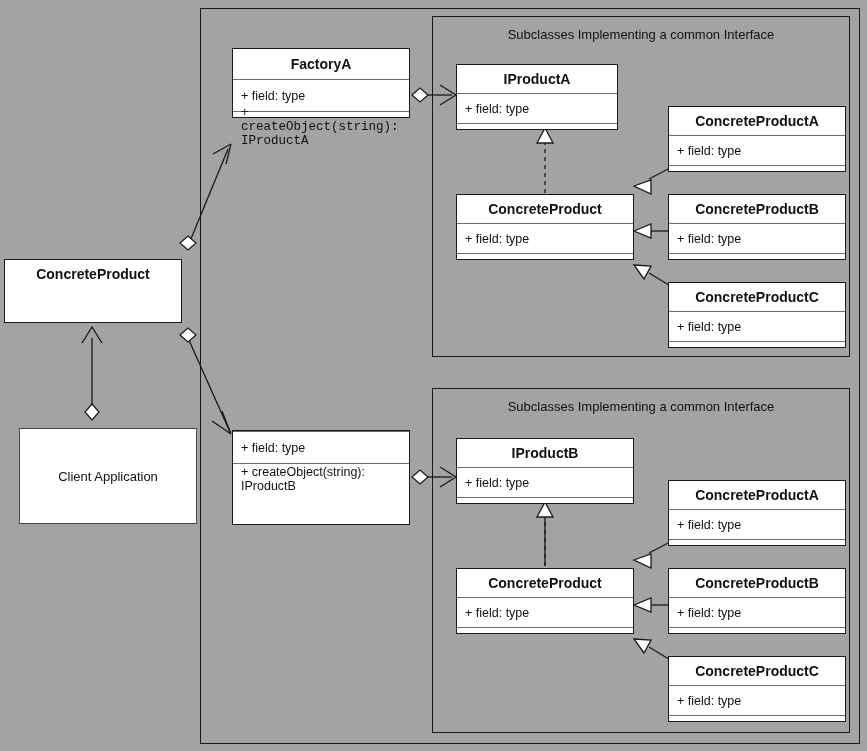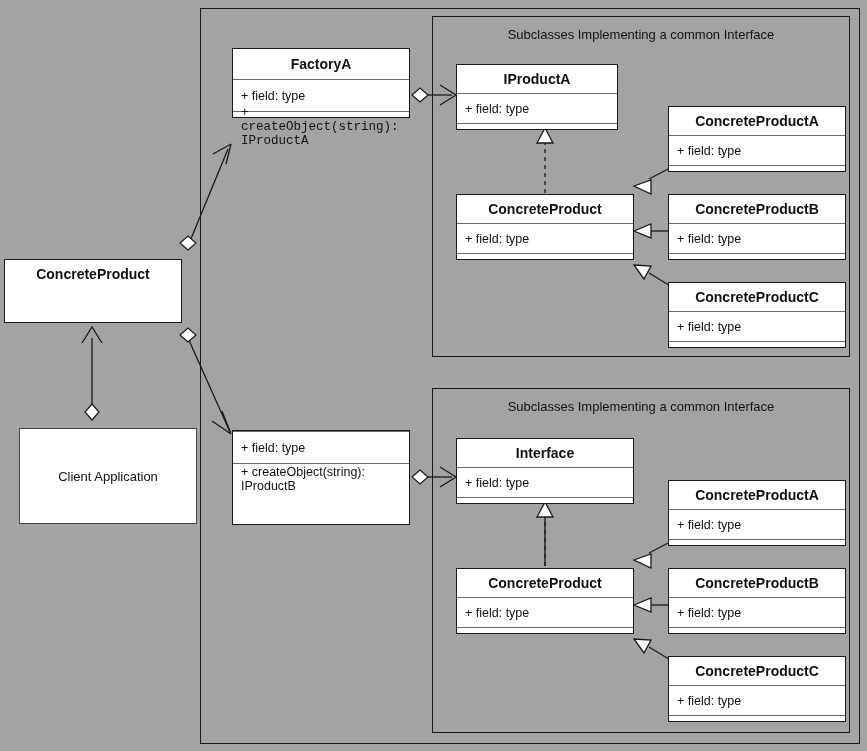--- a/index.html
+++ b/index.html
@@ -243,21 +243,21 @@
     <div class="compart empty" style="height:6px;"></div>
   </div>
 
   <div class="uml" style="left:668px; top:282px; width:178px; height:66px;">
     <div class="name" style="height:28px;">ConcreteProductC</div>
     <div class="compart" style="height:30px;">+ field: type</div>
     <div class="compart empty" style="height:6px;"></div>
   </div>
 
   <div class="uml" style="left:456px; top:438px; width:178px; height:66px;">
-    <div class="name" style="height:28px;">Interface</div>
+    <div class="name" style="height:28px;">IProductB</div>
     <div class="compart" style="height:30px;">+ field: type</div>
     <div class="compart empty" style="height:6px;"></div>
   </div>
 
   <div class="uml" style="left:456px; top:568px; width:178px; height:66px;">
     <div class="name" style="height:28px;">ConcreteProduct</div>
     <div class="compart" style="height:30px;">+ field: type</div>
     <div class="compart empty" style="height:6px;"></div>
   </div>
 

